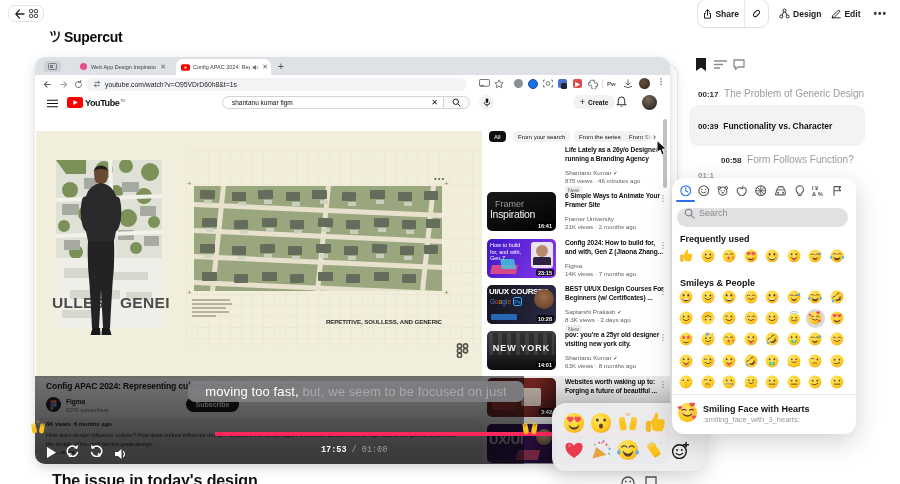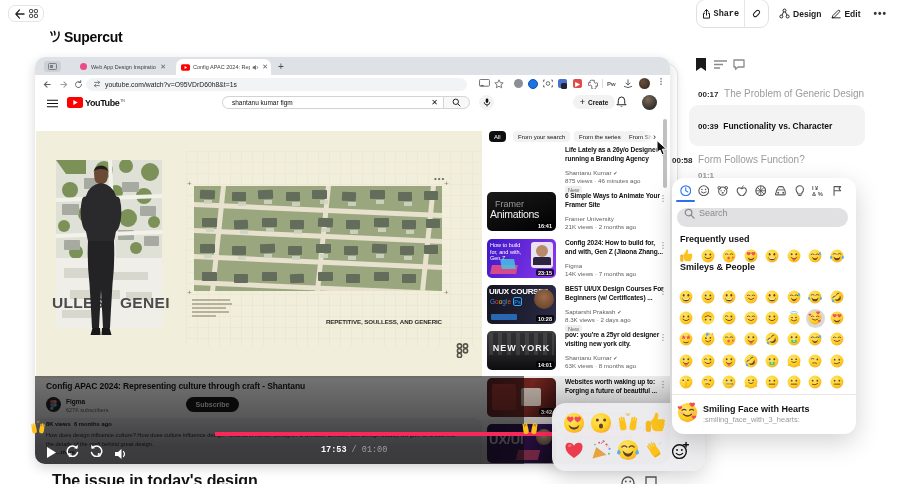--- a/index.html
+++ b/index.html
@@ -5,21 +5,21 @@
 *{margin:0;padding:0;box-sizing:border-box;}
 html,body{width:900px;height:484px;overflow:hidden;background:#fff;}
 body{font-family:"Liberation Sans",sans-serif;position:relative;}
 #stage{position:absolute;left:0;top:0;width:900px;height:484px;overflow:hidden;}
 .abs{position:absolute;}
 .em{display:block;}
 
 #backbtn{left:8px;top:5px;width:36px;height:17px;background:#fff;border:1px solid #e4e4e4;border-radius:7px;display:flex;align-items:center;justify-content:center;gap:4px;}
 #topright{right:13px;top:4px;display:flex;align-items:center;gap:10px;height:19px;}
 .tbtn{display:flex;align-items:center;gap:3px;font-size:8.5px;font-weight:700;color:#1a1a1a;}
-#sharepill{display:flex;align-items:center;border:1px solid #e0e0e0;border-radius:9px;height:29px;overflow:hidden;background:#fff;font-family:Liberation Mono, monospace;}
+#sharepill{display:flex;align-items:center;border:1px solid #e0e0e0;border-radius:9px;height:29px;overflow:hidden;background:#fff;}
 #sharepill .seg{display:flex;align-items:center;gap:3px;padding:0 5px;font-size:8.5px;font-weight:700;color:#1a1a1a;height:100%;}
 #sharepill .seg+.seg{border-left:1px solid #e6e6e6;padding:0 6px;}
 #logo{left:48px;top:29px;display:flex;align-items:center;gap:2px;font-weight:700;font-size:14px;color:#0a0a0a;letter-spacing:-0.3px;}
 
 #cardb{left:46px;top:63px;width:632px;height:395px;background:#fff;border:1px solid #e3e3e3;border-radius:12px;box-shadow:0 3px 10px rgba(0,0,0,0.08);}
 
 #win{left:35px;top:57px;width:635px;height:407px;background:#fff;border-radius:10px;overflow:hidden;box-shadow:0 4px 12px rgba(0,0,0,0.16);}
 #tabbar{left:0;top:0;width:635px;height:18px;background:#dee1e6;}
 #toolbar{left:0;top:18px;width:635px;height:18px;background:#fff;}
 #ythead{left:0;top:36px;width:635px;height:19px;background:#fff;}
@@ -644,21 +644,21 @@
 <div class="vtitle">Life Lately as a 26y/o Designer<br>running a Branding Agency</div>
 <div class="vmeta" style="top:23px;">Shantanu Kumar <span style="font-size:5px;">✔</span></div>
 <div class="vmeta" style="top:31px;">875 views · 46 minutes ago</div>
 <div class="newb" style="top:40px;">New</div>
 <div class="vdots" style="top:2px;">⋮</div>
 </div>
 
 <div class="vrow" style="top:61px;">
 <div class="vthumb" style="background:linear-gradient(160deg,#1a1a1a,#000);">
 <div style="position:absolute;left:8px;top:7px;color:#9a9a9a;font-size:9px;filter:blur(0.4px);">Framer</div>
-<div style="position:absolute;left:3px;top:16px;color:#f2f2f2;font-size:10.5px;letter-spacing:-0.3px;">Animations</div>
+<div style="position:absolute;left:3px;top:16px;color:#f2f2f2;font-size:10.5px;letter-spacing:-0.3px;">Inspiration</div>
 <div class="dur">16:41</div>
 </div>
 <div class="vtitle">6 Simple Ways to Animate Your<br>Framer Site</div>
 <div class="vmeta" style="top:23px;">Framer University</div>
 <div class="vmeta" style="top:31px;">21K views · 2 months ago</div>
 <div class="vdots" style="top:2px;">⋮</div>
 </div>
 
 <div class="vrow" style="top:108px;">
 <div class="vthumb" style="background:linear-gradient(115deg,#3c16c8,#6a2bdc 55%,#8a3bf0);">
@@ -727,20 +727,24 @@
 </div>
 </div>
 
 <div class="abs" style="left:0;top:319px;width:635px;height:88px;background:linear-gradient(to bottom,rgba(8,8,10,0.08),rgba(8,8,10,0.3) 45%,rgba(12,12,16,0.52) 80%,rgba(12,12,16,0.55));z-index:5;"></div>
 <div class="abs" style="left:0;top:319px;width:489px;height:88px;background:rgba(8,8,10,0.53);z-index:5;"></div>
 
 <div class="abs" style="left:628px;top:62px;width:4px;height:69px;background:#c0c0c0;border-radius:2px;"></div>
 
 <div class="abs" style="left:180px;top:375px;width:455px;height:4px;background:#f8285a;z-index:6;"></div>
 
+<div class="abs" style="left:153px;top:324px;width:336px;height:21px;background:rgba(126,126,130,0.95);border-radius:7px;z-index:7;display:flex;align-items:center;justify-content:center;font-size:13px;letter-spacing:0.1px;white-space:nowrap;overflow:hidden;">
+<span style="color:#fff;">moving too fast,</span>
+        <span style="color:#a9a9ac;">&nbsp;but, we seem to be focused on just</span>
+</div>
 
 <div class="abs" style="z-index:7;left:12px;top:387px;">
 <svg width="9" height="11" viewBox="0 0 9 11">
           <path d="M0 0 L9 5.5 L0 11z" fill="#fff"></path>
         </svg>
 </div>
 <div class="abs" style="z-index:7;left:30px;top:386px;">
 <svg width="14" height="13" viewBox="0 0 14 13">
           <path d="M11.5 4 a5.2 5.2 0 1 0 1 4.5" stroke="#fff" stroke-width="1.5" fill="none" stroke-linecap="round"></path>
           <path d="M12.8 0.8 L12.6 4.6 L8.9 4.2z" fill="#fff"></path>
@@ -768,21 +772,21 @@
     </svg>
 <svg class="abs" style="left:714px;top:60px" width="13" height="10" viewBox="0 0 13 10">
       <path d="M0 1 L13 1 M0 4.5 L9 4.5 M0 8 L6 8" stroke="#8a8a8a" stroke-width="1.4"></path>
     </svg>
 <svg class="abs" style="left:733px;top:59px" width="12" height="11" viewBox="0 0 12 11">
       <path d="M1 1 L11 1 L11 8 L5 8 L2.5 10.2 L2.5 8 L1 8z" fill="none" stroke="#8a8a8a" stroke-width="1.3" stroke-linejoin="round"></path>
     </svg>
 <div class="abs" style="left:698px;top:88px;font-size:8px;white-space:nowrap;"><span class="ttime">00:17</span><span class="ttxt">&nbsp;&nbsp;The Problem of Generic Design</span></div>
 <div class="abs" style="left:689px;top:105px;width:176px;height:41px;background:#f3f3f3;border-radius:9px;"></div>
 <div class="abs" style="left:698px;top:121px;font-size:8px;white-space:nowrap;"><span style="font-weight:700;color:#111;">00:39</span><span style="font-weight:700;color:#111;font-size:8.5px;">&nbsp;&nbsp;Functionality vs. Character</span></div>
-<div class="abs" style="left:672px;top:154px;font-size:8px;white-space:nowrap;"><span class="ttime">00:58</span><span class="ttxt">&nbsp;&nbsp;Form Follows Function?</span></div>
+<div class="abs" style="left:721px;top:154px;font-size:8px;white-space:nowrap;"><span class="ttime">00:58</span><span class="ttxt">&nbsp;&nbsp;Form Follows Function?</span></div>
 <div class="abs" style="left:698px;top:171px;font-size:8px;"><span style="font-weight:700;color:#9a9a9a;">01:1</span></div>
 
 <svg class="abs" style="left:656px;top:140px;z-index:40" width="12" height="16" viewBox="0 0 12 16">
       <path d="M1 0.5 L1 12.5 L4 10 L6 14.8 L8.3 13.8 L6.3 9.2 L10.5 9z" fill="#111" stroke="#fff" stroke-width="1"></path>
     </svg>
 
 <svg class="em abs" style="left:30px;top:420px;width:16px;height:16px;z-index:8;">
       <use href="#e-raise"></use>
     </svg>
 <svg class="em abs" style="left:521px;top:419px;width:18px;height:18px;z-index:8;">
@@ -869,21 +873,21 @@
 <div class="abs" style="left:4px;top:21.5px;width:19px;height:2.5px;background:#2f6fed;border-radius:2px;"></div>
 
 <div class="abs" style="left:5px;top:30px;width:171px;height:19px;background:#e1e1e3;border-radius:9.5px;display:flex;">
 <svg style="margin:0 4px 0 7px" width="11" height="11" viewBox="0 0 12 12">
           <circle cx="5" cy="5" r="3.6" fill="none" stroke="#8a8a8e" stroke-width="1.4"></circle>
           <path d="M7.8 7.8 L11 11" stroke="#8a8a8e" stroke-width="1.4" stroke-linecap="round"></path>
         </svg>
 <span style="font-size:9px;color:#8a8a8e;">Search</span>
 </div>
 <div class="abs" style="left:8px;top:56px;font-size:9px;font-weight:700;color:#111;">Frequently used</div>
-<div class="abs" style="left:8px;top:84px;font-size:9px;font-weight:700;color:#111;">Smileys &amp; People</div>
+<div class="abs" style="left:8px;top:100px;font-size:9px;font-weight:700;color:#111;">Smileys &amp; People</div>
 <div class="abs" style="left:134px;top:130.5px;width:19px;height:19px;border-radius:50%;background:#d9d9d9;"></div>
 <svg class="em abs" style="left:7.0px;top:71.0px;width:14px;height:14px;">
         <use href="#e-thumb"></use>
       </svg>
 <svg class="em abs" style="left:28.6px;top:71.0px;width:14px;height:14px;">
         <use href="#e-smile"></use>
       </svg>
 <svg class="em abs" style="left:50.2px;top:71.0px;width:14px;height:14px;">
         <use href="#e-kiss"></use>
       </svg>

